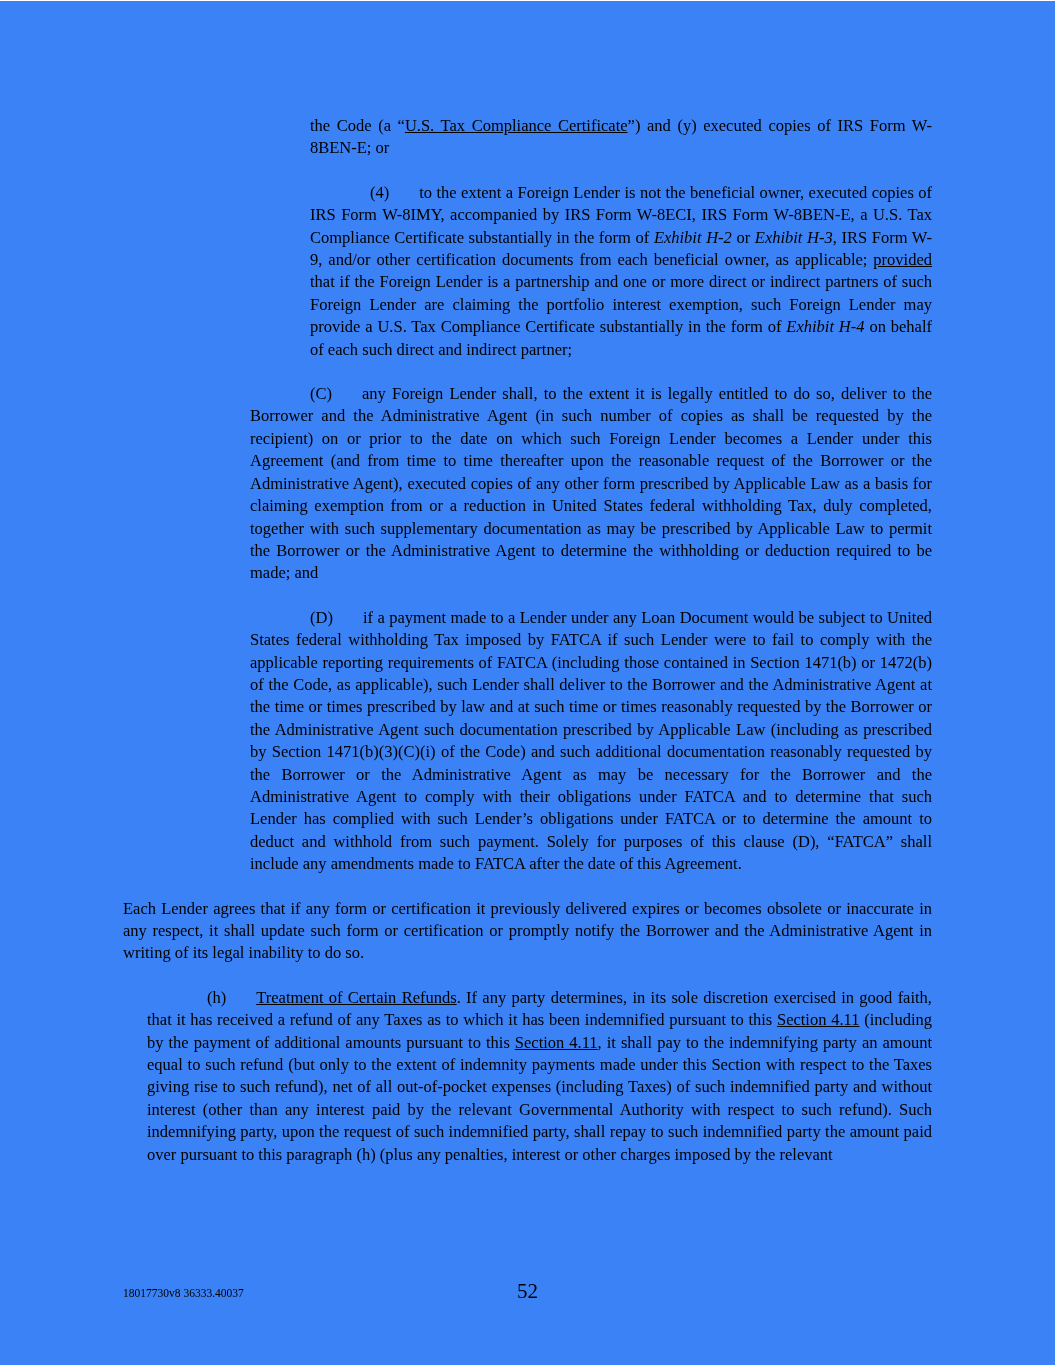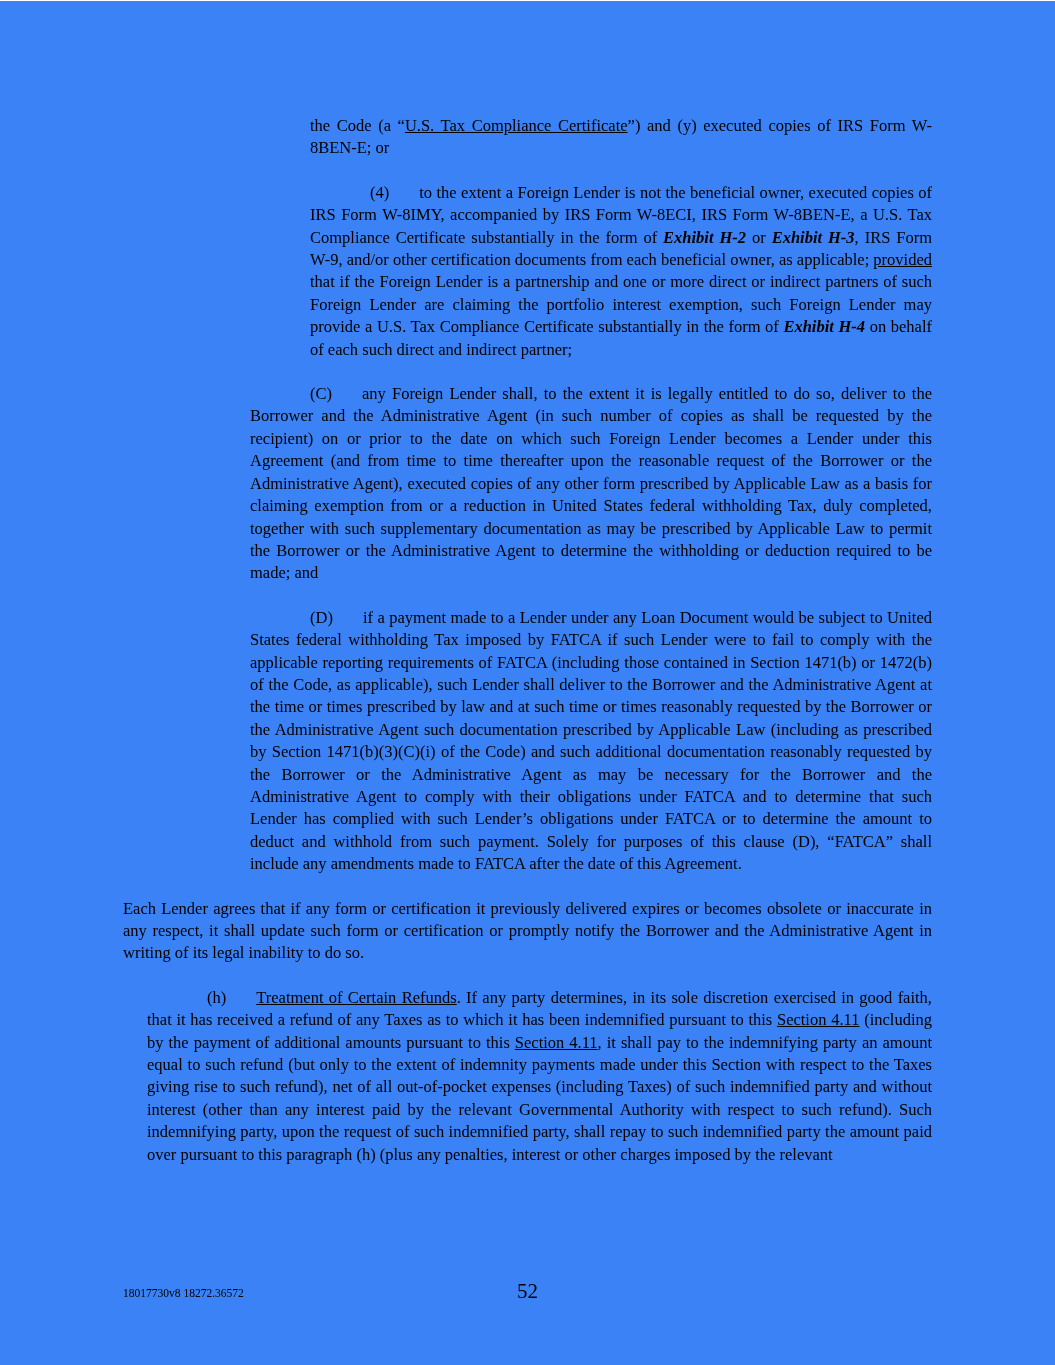--- a/index.html
+++ b/index.html
@@ -19,21 +19,21 @@
   .content {
     padding: 114px 123px 0 123px;
     text-align: justify;
   }
   .p { margin-bottom: 22px; }
   .ind-deep { margin-left: 187px; }
   .ind-mid  { margin-left: 127px; }
   .ind-small{ margin-left: 24px; }
   .fl { text-indent: 60px; }
   .u  { text-decoration: underline; }
-  .bi { font-weight: bold; font-style: italic; }
+  .bi { font-weight: normal; font-style: italic; }
   .tab { display: inline-block; width: 30px; text-indent: 0; }
   .footer {
     position: absolute;
     left: 0;
     right: 0;
     bottom: 64px;
     height: 22px;
   }
   .doc-id {
     position: absolute;
@@ -58,16 +58,16 @@
   <div class="content">
     <p class="p ind-deep"><span>the Code (a “</span><span class="u">U.S. Tax Compliance Certificate</span><span>”) and (y) executed copies of IRS Form W-8BEN-E; or</span></p>
     <p class="p ind-deep fl"><span>(4)</span><span class="tab"></span><span>to the extent a Foreign Lender is not the beneficial owner, executed copies of IRS Form W-8IMY, accompanied by IRS Form W-8ECI, IRS Form W-8BEN-E, a U.S. Tax Compliance Certificate substantially in the form of </span><span class="bi">Exhibit H-2</span><span> or </span><span class="bi">Exhibit H-3</span><span>, IRS Form W-9, and/or other certification documents from each beneficial owner, as applicable; </span><span class="u">provided</span><span> that if the Foreign Lender is a partnership and one or more direct or indirect partners of such Foreign Lender are claiming the portfolio interest exemption, such Foreign Lender may provide a U.S. Tax Compliance Certificate substantially in the form of </span><span class="bi">Exhibit H-4</span><span> on behalf of each such direct and indirect partner;</span></p>
     <p class="p ind-mid fl"><span>(C)</span><span class="tab"></span><span>any Foreign Lender shall, to the extent it is legally entitled to do so, deliver to the Borrower and the Administrative Agent (in such number of copies as shall be requested by the recipient) on or prior to the date on which such Foreign Lender becomes a Lender under this Agreement (and from time to time thereafter upon the reasonable request of the Borrower or the Administrative Agent), executed copies of any other form prescribed by Applicable Law as a basis for claiming exemption from or a reduction in United States federal withholding Tax, duly completed, together with such supplementary documentation as may be prescribed by Applicable Law to permit the Borrower or the Administrative Agent to determine the withholding or deduction required to be made; and</span></p>
     <p class="p ind-mid fl"><span>(D)</span><span class="tab"></span><span>if a payment made to a Lender under any Loan Document would be subject to United States federal withholding Tax imposed by FATCA if such Lender were to fail to comply with the applicable reporting requirements of FATCA (including those contained in Section 1471(b) or 1472(b) of the Code, as applicable), such Lender shall deliver to the Borrower and the Administrative Agent at the time or times prescribed by law and at such time or times reasonably requested by the Borrower or the Administrative Agent such documentation prescribed by Applicable Law (including as prescribed by Section 1471(b)(3)(C)(i) of the Code) and such additional documentation reasonably requested by the Borrower or the Administrative Agent as may be necessary for the Borrower and the Administrative Agent to comply with their obligations under FATCA and to determine that such Lender has complied with such Lender’s obligations under FATCA or to determine the amount to deduct and withhold from such payment.  Solely for purposes of this clause (D), “FATCA” shall include any amendments made to FATCA after the date of this Agreement.</span></p>
     <p class="p"><span>Each Lender agrees that if any form or certification it previously delivered expires or becomes obsolete or inaccurate in any respect, it shall update such form or certification or promptly notify the Borrower and the Administrative Agent in writing of its legal inability to do so.</span></p>
     <p class="p ind-small fl"><span>(h)</span><span class="tab"></span><span class="u">Treatment of Certain Refunds</span><span>.  If any party determines, in its sole discretion exercised in good faith, that it has received a refund of any Taxes as to which it has been indemnified pursuant to this </span><span class="u">Section 4.11</span><span> (including by the payment of additional amounts pursuant to this </span><span class="u">Section 4.11</span><span>, it shall pay to the indemnifying party an amount equal to such refund (but only to the extent of indemnity payments made under this Section with respect to the Taxes giving rise to such refund), net of all out-of-pocket expenses (including Taxes) of such indemnified party and without interest (other than any interest paid by the relevant Governmental Authority with respect to such refund).  Such indemnifying party, upon the request of such indemnified party, shall repay to such indemnified party the amount paid over pursuant to this paragraph (h) (plus any penalties, interest or other charges imposed by the relevant</span></p>
   </div>
 
   <div class="footer">
-    <span class="doc-id">18017730v8 18272.36572</span>
+    <span class="doc-id">18017730v8 36333.40037</span>
     <span class="page-num">52</span>
   </div>
 </div>
 
 </body></html>

